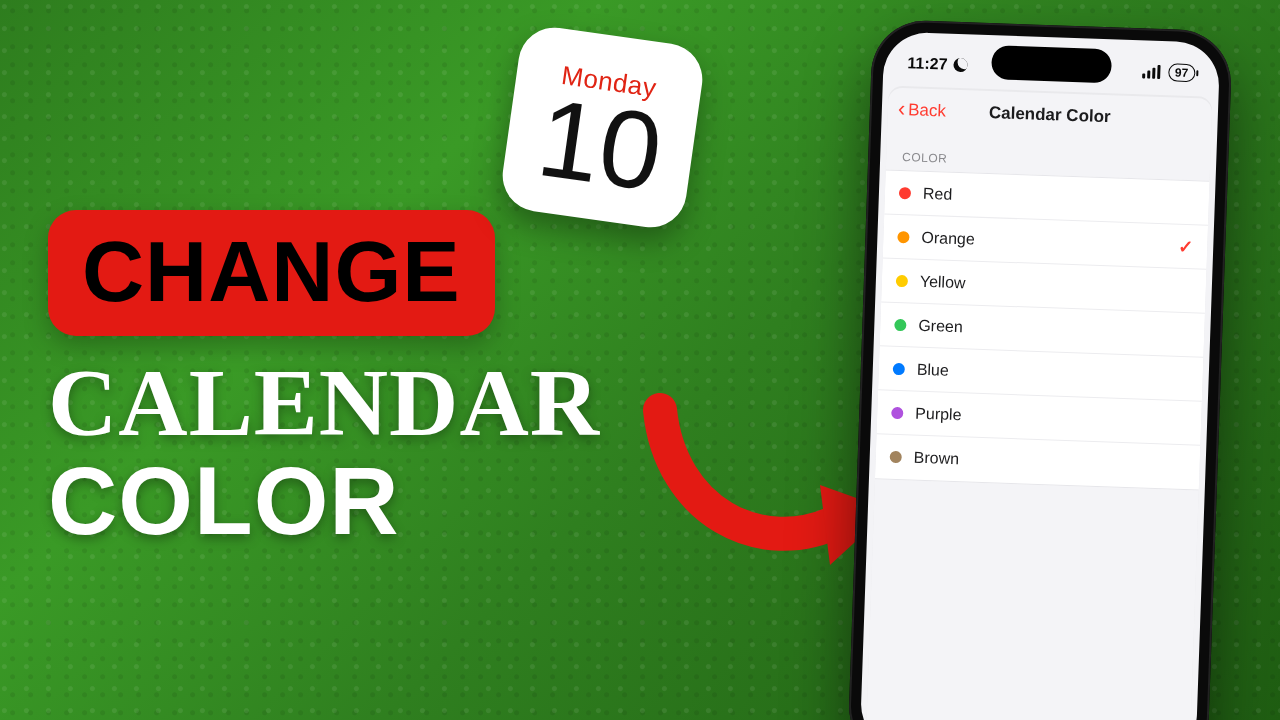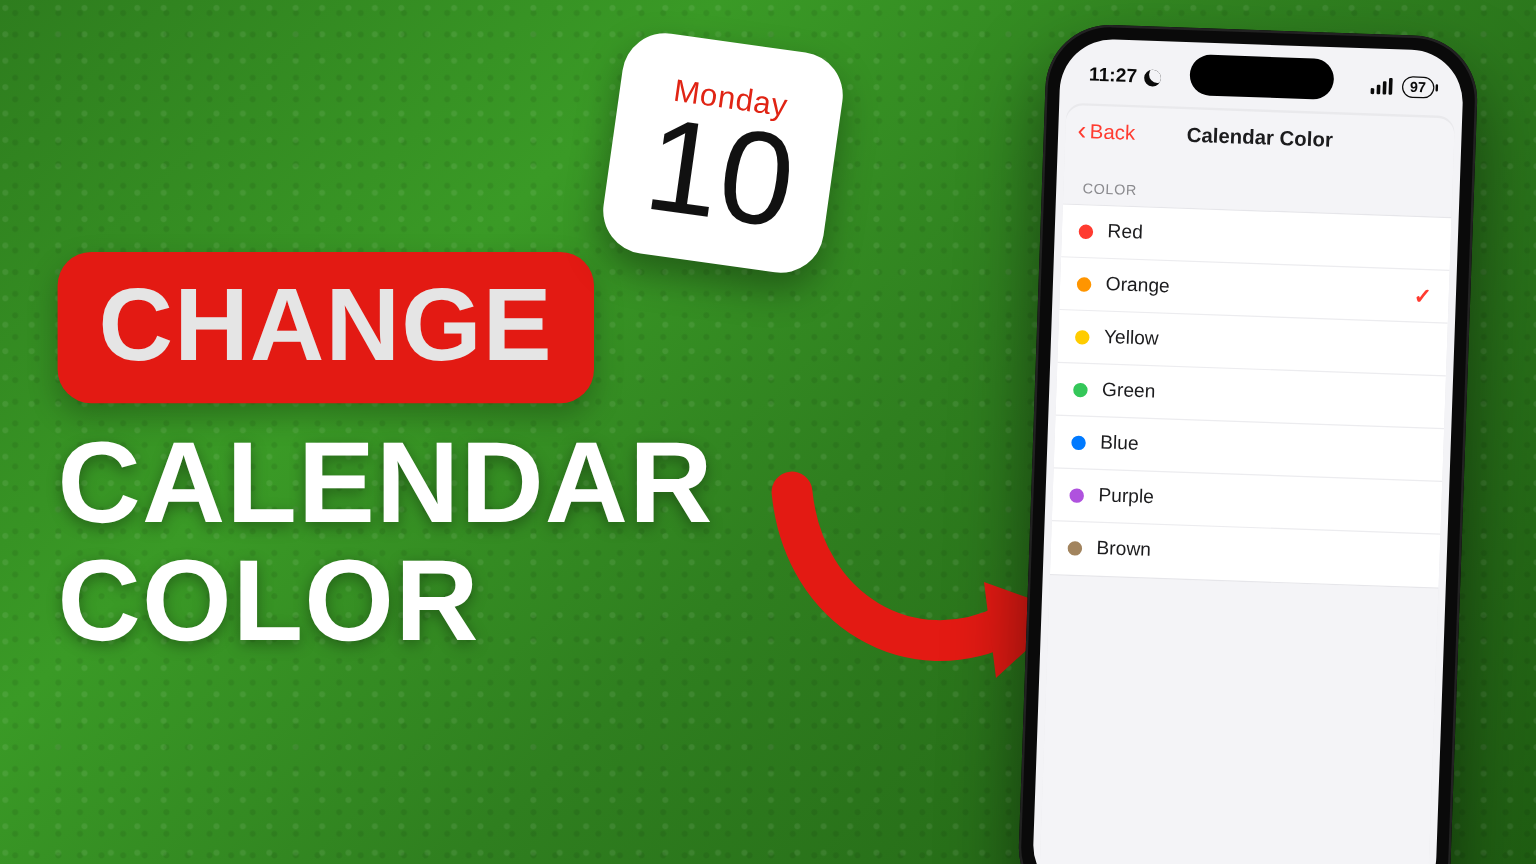--- a/index.html
+++ b/index.html
@@ -7,26 +7,26 @@
   .stage {
     position: relative; width: 1280px; height: 720px;
     background:
       radial-gradient(circle at 20% 30%, rgba(255,255,255,0.08) 0 2px, transparent 3px) 0 0/22px 22px,
       radial-gradient(circle at 70% 60%, rgba(0,0,0,0.08) 0 2px, transparent 3px) 0 0/18px 18px,
       linear-gradient(135deg, #2e7d1e 0%, #3a9a26 30%, #2f7f1f 55%, #1f5d12 100%);
   }
   
   .headline { position: absolute; left: 48px; top: 210px; color: #fff; }
   .pill {
-    display: inline-block; background: #e31a13; color: #e5e5e5; font-weight: 900;
+    display: inline-block; background: #e31a13; color: #000000; font-weight: 900;
     font-size: 86px; line-height: 1; padding: 18px 34px 22px; border-radius: 28px;
     letter-spacing: 1px; box-shadow: 0 10px 24px rgba(0,0,0,.25);
   }
   .title-line { font-weight: 900; font-size: 96px; line-height: 1.02; letter-spacing: 1px; text-shadow: 0 4px 12px rgba(0,0,0,.35); }
-  .title-line.first { margin-top: 18px; }
+  .title-line.first { margin-top: 18px; font-family: Liberation Serif, serif; }
 
   
   .app-icon {
     position: absolute; left: 510px; top: 35px; width: 185px; height: 185px; background: #fff;
     border-radius: 36px; box-shadow: 0 14px 30px rgba(0,0,0,.35);
     transform: rotate(8deg);
     display: flex; flex-direction: column; align-items: center; justify-content: center;
     padding-top: 8px;
   }
   .app-icon .day-name { color: #e02414; font-size: 26px; font-weight: 500; letter-spacing: .5px; }

